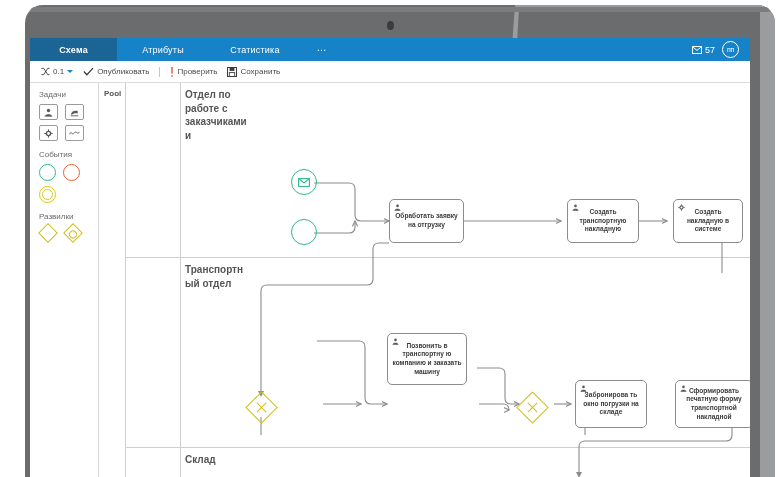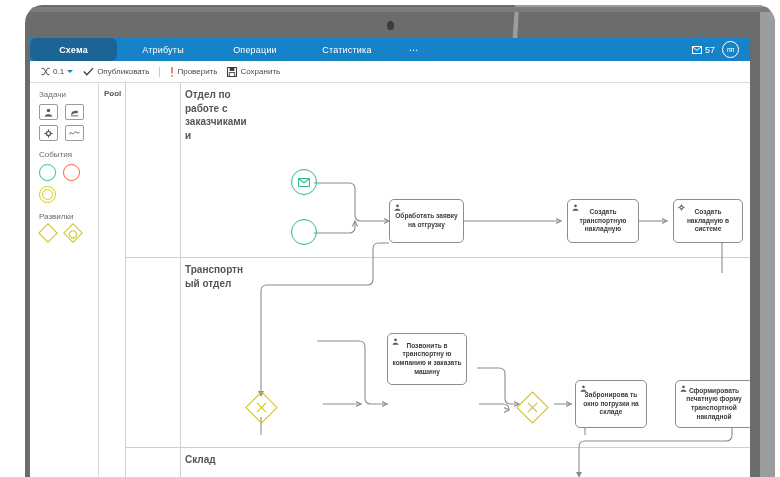--- a/index.html
+++ b/index.html
@@ -50,21 +50,21 @@
   }
 
   
   .tabbar {
     position: relative; height: 23px; width: 100%;
     background: #1683c8; display: flex; align-items: stretch;
   }
   .tab {
     display: flex; align-items: center; justify-content: center;
     color: #ffffff; font-size: 9px; letter-spacing: .2px;
-    padding: 0 6px; cursor: default; white-space: nowrap; border-radius: 6px;
+    padding: 0 6px; cursor: default; white-space: nowrap;
   }
   .tab.t0 { width: 87px; background: #1a6496; font-weight: 600; }
   .tab.t1 { width: 92px; }
   .tab.t2 { width: 92px; }
   .tab.t3 { width: 92px; }
   .tab.more { width: 42px; font-size: 10px; letter-spacing: 1px; padding-bottom: 4px; }
   .tabbar-right {
     margin-left: auto; display: flex; align-items: center; gap: 7px;
     padding-right: 11px; color: #ffffff; font-size: 9px;
   }
@@ -197,21 +197,20 @@
   <div class="bezel-hl"></div>
   <div class="bezel-hl2"></div>
   <div class="bezel-topline"></div>
   <div class="camera"></div>
 
   <div class="screen">
 
     <div class="tabbar">
       <div class="tab t0">Схема</div>
       <div class="tab t1">Атрибуты</div>
-      <div class="tab t2">Операции</div>
       <div class="tab t3">Статистика</div>
       <div class="tab more">…</div>
       <div class="tabbar-right">
         <div class="mail-wrap">
           <svg width="10" height="8" viewBox="0 0 10 8">
             <rect x="0.5" y="0.5" width="9" height="7" fill="none" stroke="#fff" stroke-width="1"></rect>
             <path d="M0.7 0.9 L5 4.4 L9.3 0.9" fill="none" stroke="#fff" stroke-width="1"></path>
           </svg>
           <span>57</span>
         </div>

